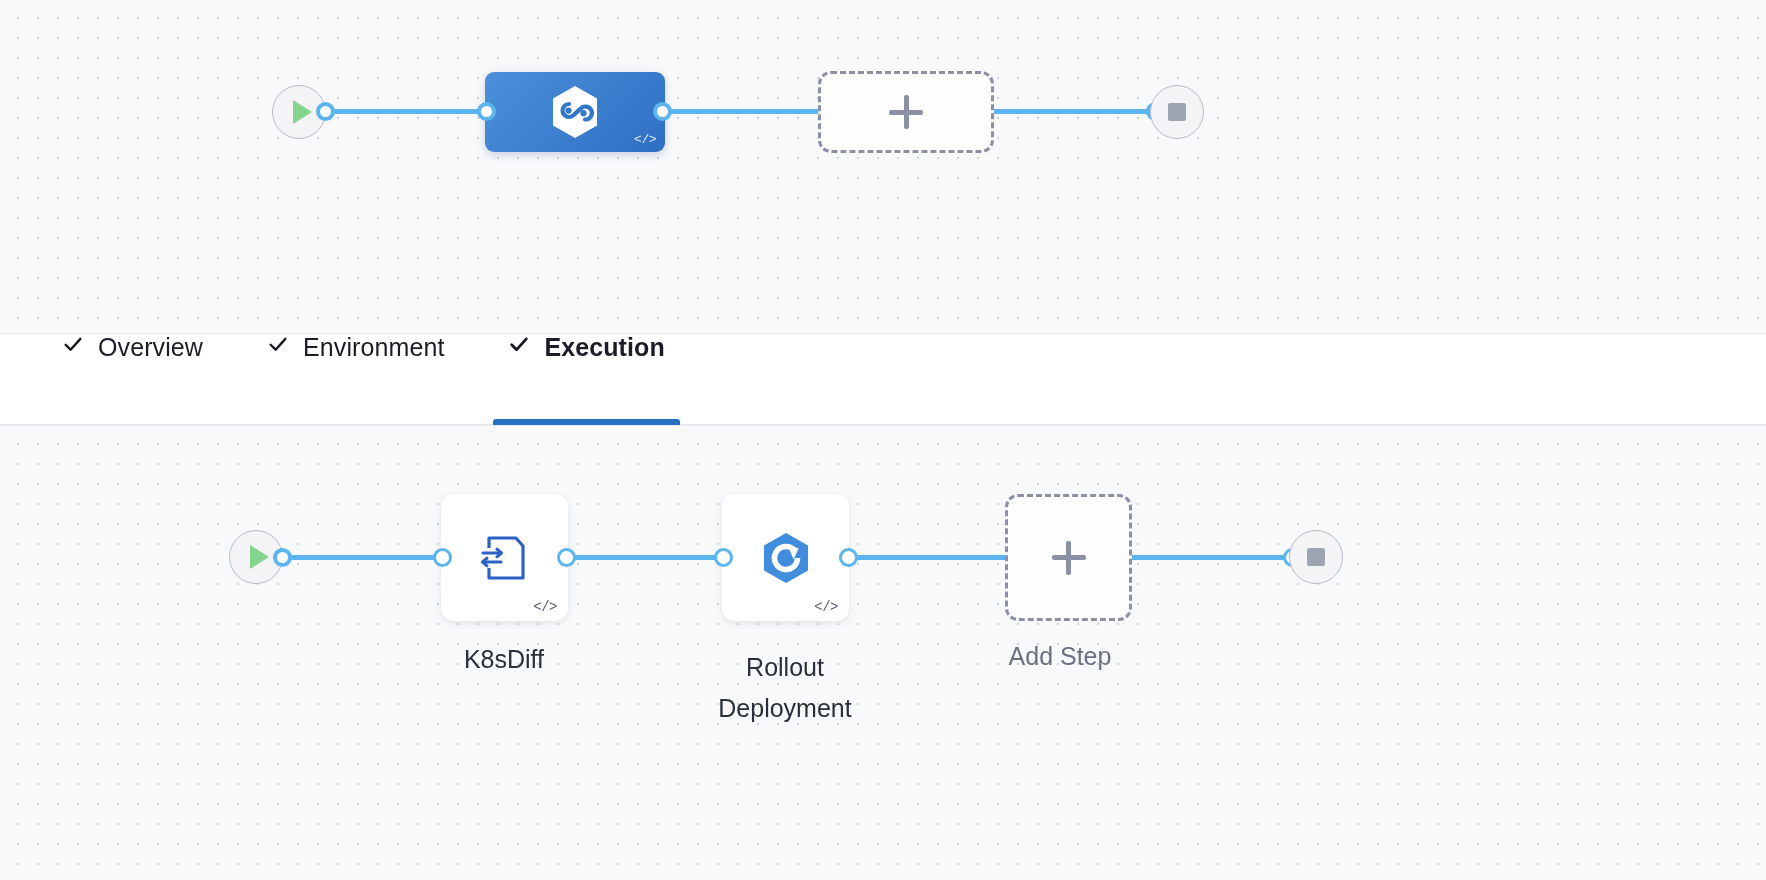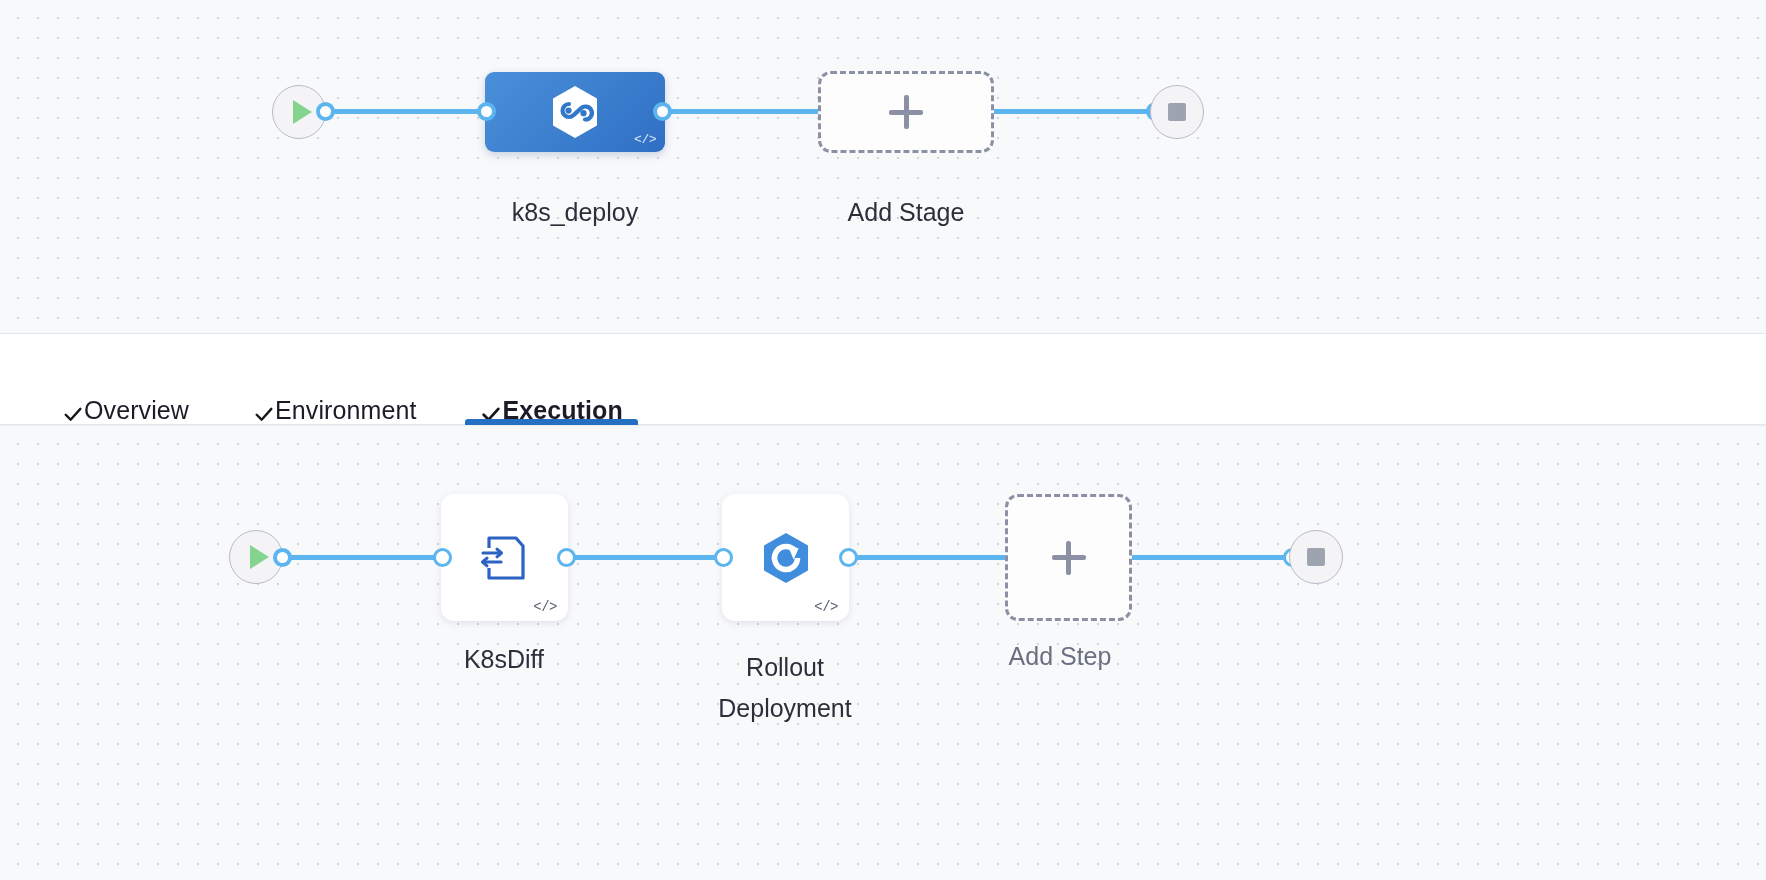--- a/index.html
+++ b/index.html
@@ -34,21 +34,22 @@
     border-top: 1px solid #e4e7ec;
     border-bottom: 1px solid #e4e7ec;
     display: flex;
     align-items: center;
     padding-left: 30px;
     gap: 0px;
   }
   .tab {
     position: relative;
     display: flex;
-    align-items: flex-end;
+    align-items: flex-start;
+    gap: 14px;
     height: 92px;
     padding: 0 32px;
     cursor: pointer;
     user-select: none;
   }
   .tab .tab-label {
     font-size: 25px;
     color: #1c1c28;
     letter-spacing: 0.1px;
     white-space: nowrap;
@@ -205,28 +206,26 @@
         <path d="M26 2 L48 14.5 L48 41.5 L26 54 L4 41.5 L4 14.5 Z" fill="#ffffff"></path>
         <path d="M20 20 a6.5 6.5 0 1 0 0 13 a6.5 6.5 0 0 0 4.6-1.9 L31.4 24.9 A6.5 6.5 0 1 1 36 35.5" fill="none" stroke="#3277c8" stroke-width="4.2" stroke-linecap="round"></path>
         <circle cx="19.5" cy="26.6" r="3.1" fill="#3277c8"></circle>
         <circle cx="34.5" cy="29.2" r="3.1" fill="#3277c8"></circle>
       </svg>
       <span class="code-tag">&lt;/&gt;</span>
     </div>
   </div>
   <div class="port" style="left:477px; top:102px;"></div>
   <div class="port" style="left:653px; top:102px;"></div>
-  <div class="node-label" style="left:435px; top:192px; width:280px;">k8s_deploy</div>
 
   <div class="node" style="left:818px; top:71px;">
     <div class="add-card stage-size">
       <div class="plus"></div>
     </div>
   </div>
-  <div class="node-label" style="left:766px; top:192px; width:280px;">Add Stage</div>
 
   <div class="port" style="left:1146px; top:102px;"></div>
   <div class="node" style="left:1150px; top:85px;">
     <div class="terminal end">
       <div class="sq"></div>
     </div>
   </div>
 
 </div>
 

